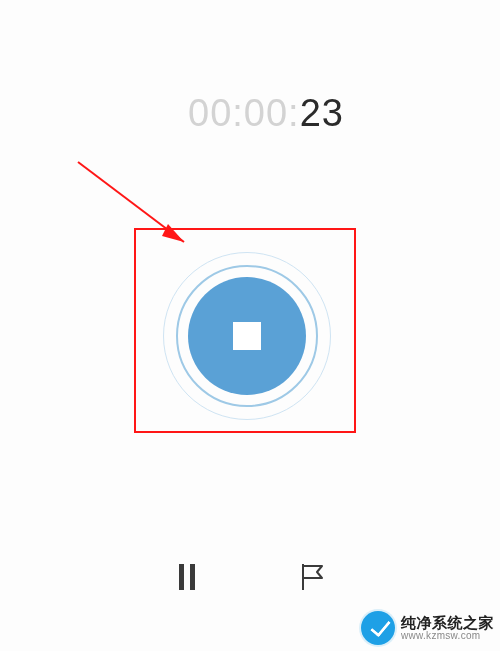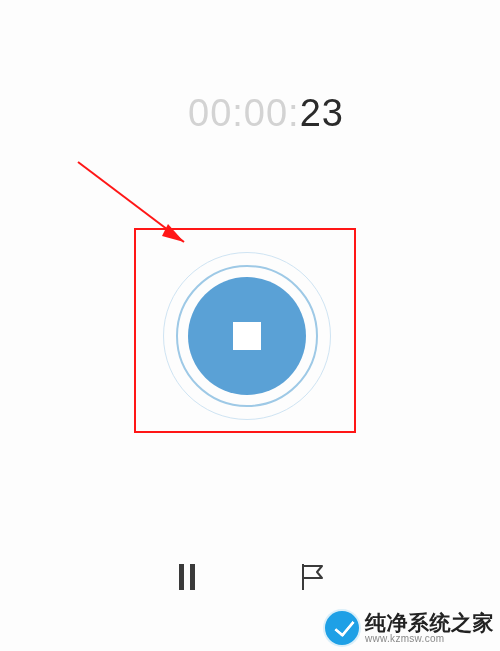--- a/index.html
+++ b/index.html
@@ -136,21 +136,21 @@
     border-top: none;
     border-left: none;
     transform: rotate(40deg);
     border-radius: 0 0 2px 0;
   }
   .wm-text {
     display: flex;
     flex-direction: column;
     line-height: 1.05;
   }
-  .wm-cn { font-size: 21px; color: #222; font-weight: 600; letter-spacing: .5px; }
+  .wm-cn { font-size: 15px; color: #222; font-weight: 600; letter-spacing: .5px; }
   .wm-url { font-size: 10px; color: #888; letter-spacing: .3px; }
 </style>
 </head>
 <body>
 
 <div class="timer-area">
   <span class="t-faded">00:00:</span><span class="t-strong">23</span>
 </div>
 
 <div class="arrow-wrap">

